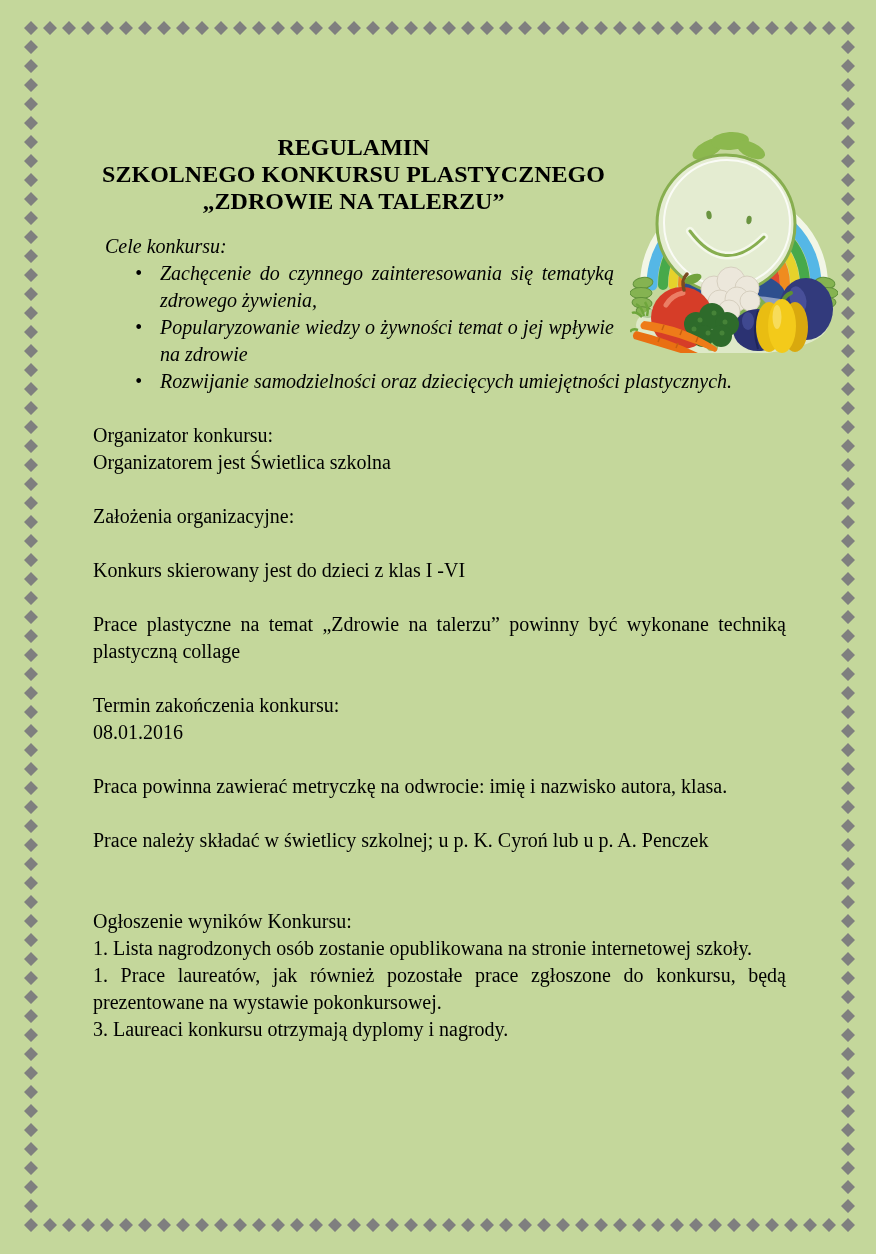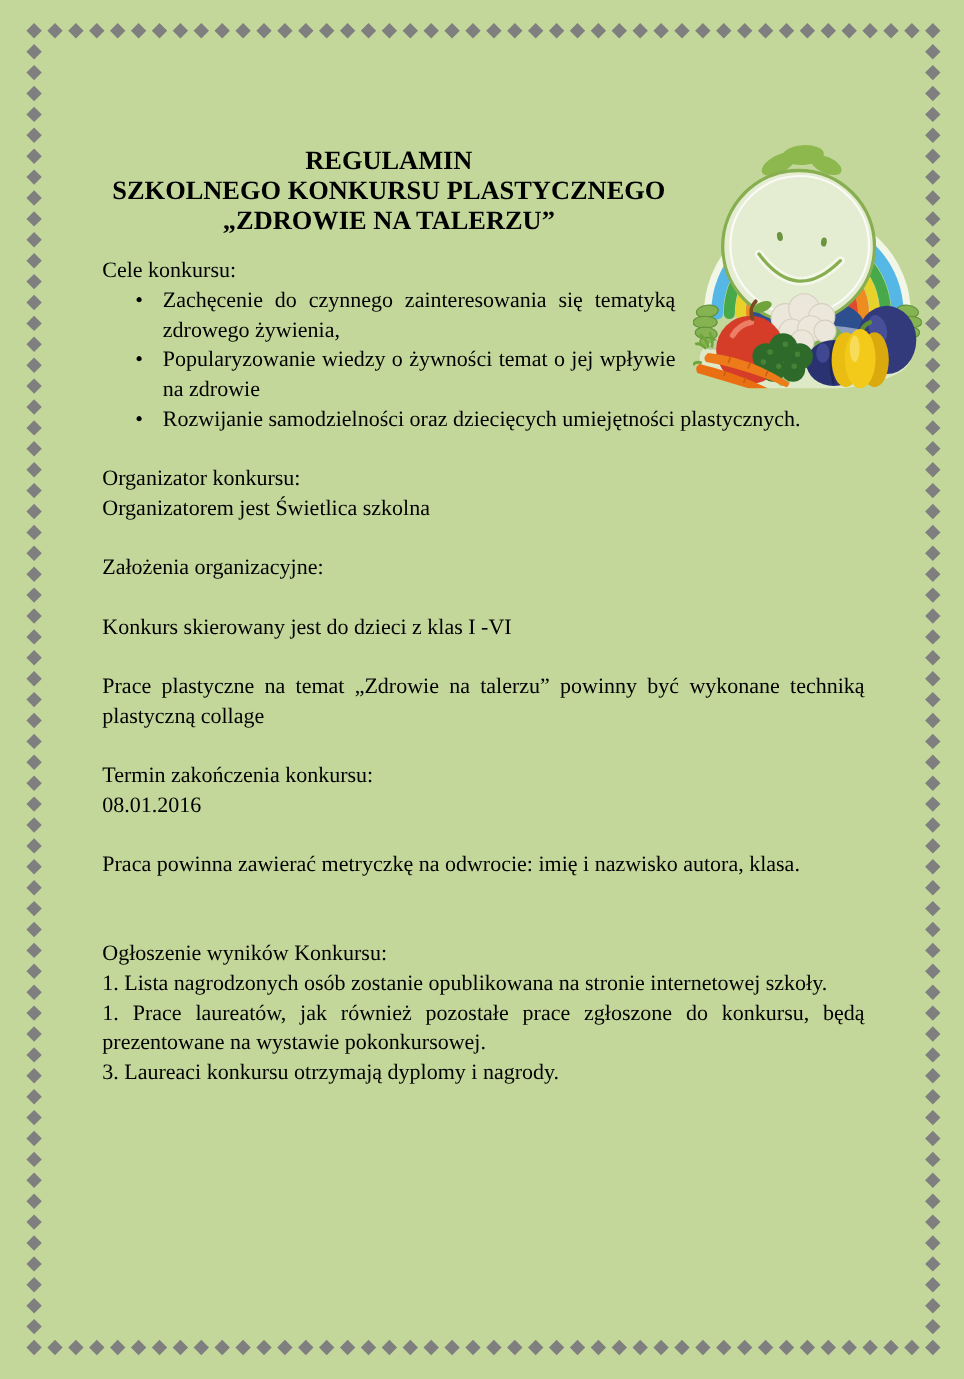--- a/index.html
+++ b/index.html
@@ -17,21 +17,21 @@
     font-size:20px;line-height:27px;
   }
   .mascot{
     float:right;width:208px;height:226px;
     margin:-7px -52px 8px 16px;
   }
   .doc-title{font-size:24px;font-weight:bold;text-align:center;margin:0 0 18px 0;}
   .doc-title div{margin:0;}
   .sec{margin:27px 0 0 0;}
   .sec p{margin:0;}
-  .first-sec{margin:0;}
+  .first-sec{margin:12px;font-style:italic;}
   .justify{text-align:justify;}
   ul.goals{list-style:none;margin:0;padding:0;}
   ul.goals li{padding-left:55px;position:relative;text-align:justify;}
   ul.goals li::before{content:"\2022";position:absolute;left:30px;top:0;}
   .results-sec{margin-top:54px;}
 </style>
 </head>
 <body style="background: rgb(196, 215, 155); color: rgb(0, 0, 0);">
 
 <svg id="border-svg" class="border-svg" width="876" height="1254" viewBox="0 0 876 1254">
@@ -174,20 +174,23 @@
 
   <div class="sec">
     <p>Termin zakończenia konkursu:</p>
     <p>08.01.2016</p>
   </div>
 
   <div class="sec">
     <p>Praca powinna zawierać metryczkę na odwrocie: imię i nazwisko autora, klasa.</p>
   </div>
 
+  <div class="sec">
+    <p>Prace należy składać w świetlicy szkolnej; u p. K. Cyroń lub u p. A. Penczek</p>
+  </div>
 
   <div class="sec results-sec">
     <p>Ogłoszenie wyników Konkursu:</p>
     <p class="justify">1. Lista nagrodzonych osób zostanie opublikowana na stronie internetowej szkoły.</p>
     <p class="justify">1. Prace laureatów, jak również pozostałe prace zgłoszone do konkursu, będą prezentowane na wystawie pokonkursowej.</p>
     <p class="justify">3. Laureaci konkursu otrzymają dyplomy i nagrody.</p>
   </div>
 
 </div>
 

